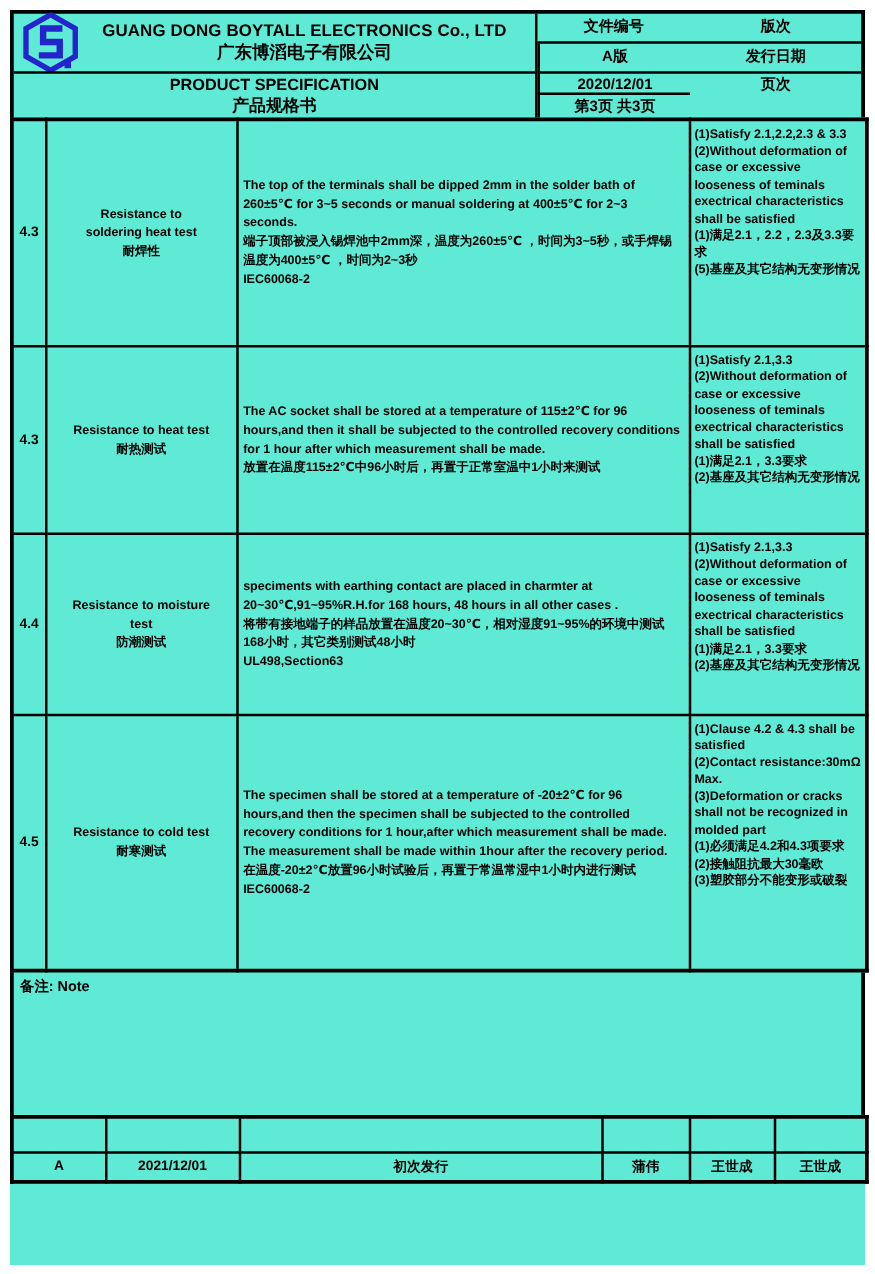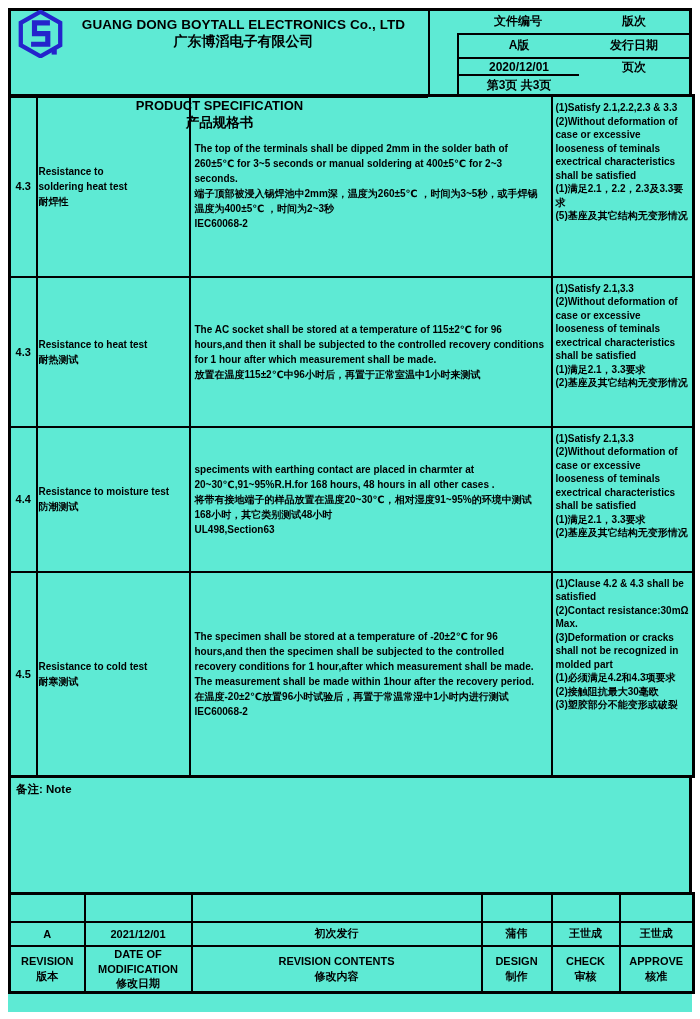--- a/index.html
+++ b/index.html
@@ -8,35 +8,35 @@
   .page { position:absolute; left:8px; top:8px; width:684px; height:1004px; background:#5eead4; }
 
   
   .header { display:flex; height:86px; border:3px solid #000; border-bottom:none; }
   .h-left { width:417px; display:flex; flex-direction:column; }
   .h-company { height:46px; display:flex; align-items:center; padding-left:7px; }
   .h-logo svg { display:block; }
   .h-company-text { flex:1; text-align:center; padding-right:4px; }
   .company-en { font-size:13.5px; letter-spacing:0.1px; }
   .company-cn { font-size:14px; margin-top:1px;text-align:center; }
-  .h-title { flex:1; border-top:2px solid #000; display:flex; flex-direction:column; justify-content:center; text-align:center;margin-top:39px; }
+  .h-title { flex:1; border-top:2px solid #000; display:flex; flex-direction:column; justify-content:center; text-align:center; }
   .title-en { font-size:13px; }
   .title-cn { font-size:13.5px; margin-top:1px; }
   .h-right { flex:1; border-left:2px solid #000; display:grid;
-    grid-template-columns:122px 1fr; grid-template-rows:1.35fr 1.35fr 1fr 1fr;padding-left:27px; }
+    grid-template-columns:122px 1fr; grid-template-rows:1.35fr 1.35fr 1fr 1fr; }
   .h-cell { display:flex; align-items:center; justify-content:center; font-size:12px; border-bottom:2px solid #000; }
   .h-cell.val { border-left:2px solid #000; }
   .h-cell.last { border-bottom:none; }
 
   
   table { border-collapse:collapse; width:684px; table-layout:fixed; }
   table.main { border:3px solid #000; }
   table.main td { border:2px solid #000; overflow:hidden; }
   td.no   { text-align:center; vertical-align:middle; font-size:11px; }
-  td.name { vertical-align:middle; font-size:10px; white-space:pre-line; line-height:1.5; padding:0 1px; }
+  td.name { text-align:center; vertical-align:middle; font-size:10px; white-space:pre-line; line-height:1.5; padding:0 11px; }
   td.desc { font-size:10px; white-space:pre-wrap; line-height:1.5; padding:3px 4px; vertical-align:middle; text-align:left; }
   td.crit { font-size:10px; white-space:pre-wrap; line-height:1.35; padding:4px 3px; vertical-align:top; text-align:left; }
 
   
   .notebox { height:114px; border:3px solid #000; border-top:none; border-bottom:none;
     padding:4px 5px; font-size:11.5px; }
 
   
   table.footer { border:3px solid #000; }
   table.footer td { border:2px solid #000; text-align:center; vertical-align:middle; font-size:11px; overflow:hidden; }
@@ -163,31 +163,16 @@
       <td></td>
     </tr>
     <tr style="height:24px">
       <td>A</td>
       <td>2021/12/01</td>
       <td>初次发行</td>
       <td>蒲伟</td>
       <td>王世成</td>
       <td>王世成</td>
     </tr>
-    <tr style="height:47px">
-      <td class="flabel">REVISION
-版本</td>
-      <td class="flabel">DATE OF
-MODIFICATION
-修改日期</td>
-      <td class="flabel">REVISION CONTENTS
-修改内容</td>
-      <td class="flabel">DESIGN
-制作</td>
-      <td class="flabel">CHECK
-审核</td>
-      <td class="flabel">APPROVE
-核准</td>
-    </tr>
   </tbody>
     </table>
 
 </div>
 
 </body></html>

